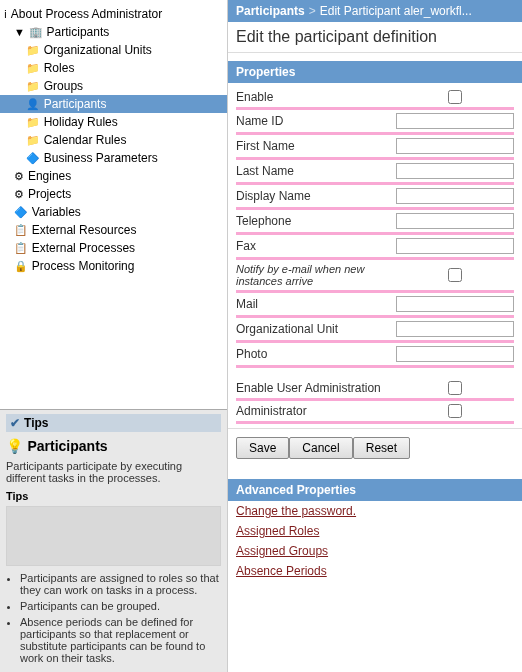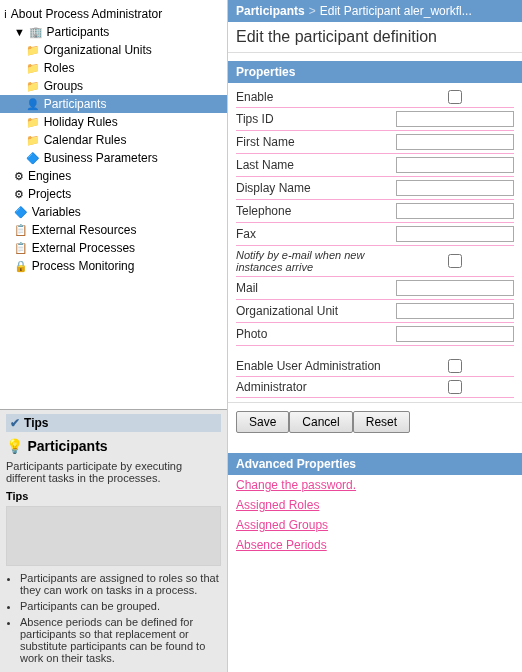--- a/index.html
+++ b/index.html
@@ -130,21 +130,21 @@
 
     .properties-table {
       width: 100%;
       padding: 4px 8px;
     }
 
     .prop-row {
       display: flex;
       align-items: center;
       padding: 3px 0;
-      border-bottom: 1px solid #f9a8d4;
+      border-bottom: 3px solid #f9a8d4;
     }
 
     .prop-label {
       width: 160px;
       min-width: 160px;
       font-size: 12px;
       color: #333;
     }
 
     .prop-value {
@@ -180,21 +180,21 @@
       border-radius: 2px;
     }
 
     
     .advanced-section {
       margin-top: 4px;
     }
 
     .link-item {
       padding: 3px 8px;
-      color: #ec4899;
+      color: #7f1d1d;
       text-decoration: underline;
       cursor: pointer;
       font-size: 12px;
       display: block;
     }
   </style>
 </head>
 <body>
 
 <div class="left-panel">
@@ -310,21 +310,21 @@
   <div class="section-header">Properties</div>
 
   <div class="properties-table">
 
     <div class="prop-row">
       <span class="prop-label">Enable</span>
       <input type="checkbox" class="prop-checkbox prop-value" style="">
     </div>
 
     <div class="prop-row">
-      <span class="prop-label">Tips ID</span>
+      <span class="prop-label">Name ID</span>
       <input type="text" class="prop-input prop-value" style="">
     </div>
 
     <div class="prop-row">
       <span class="prop-label">First Name</span>
       <input type="text" class="prop-input prop-value" style="">
     </div>
 
     <div class="prop-row">
       <span class="prop-label">Last Name</span>

